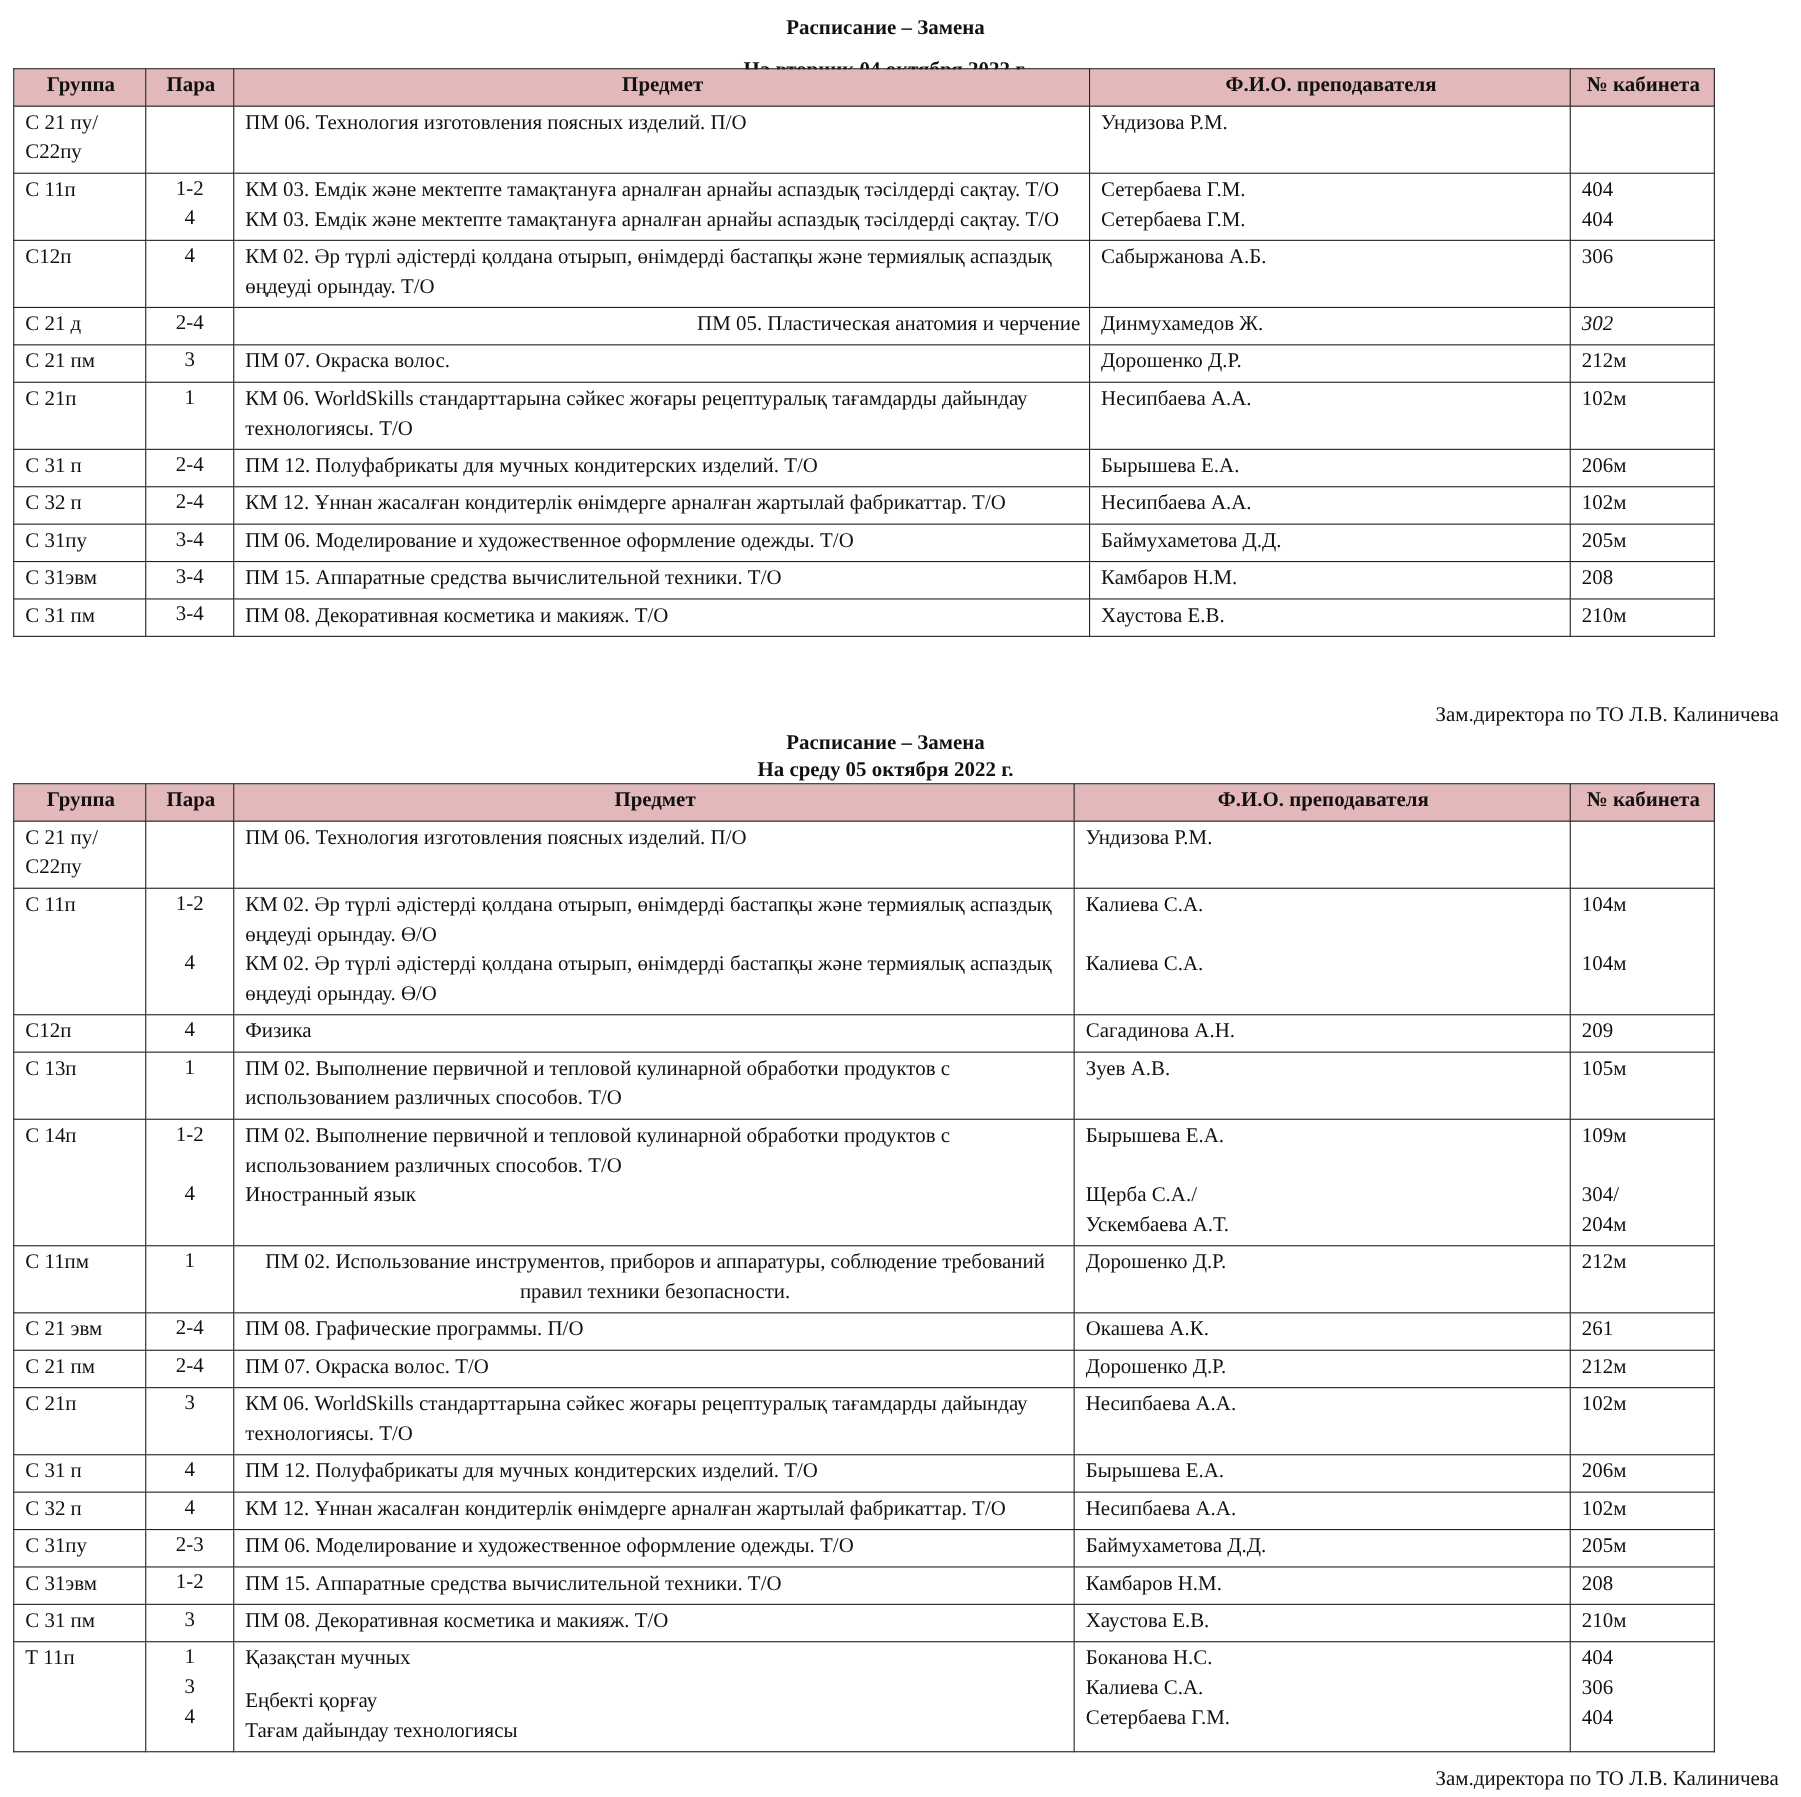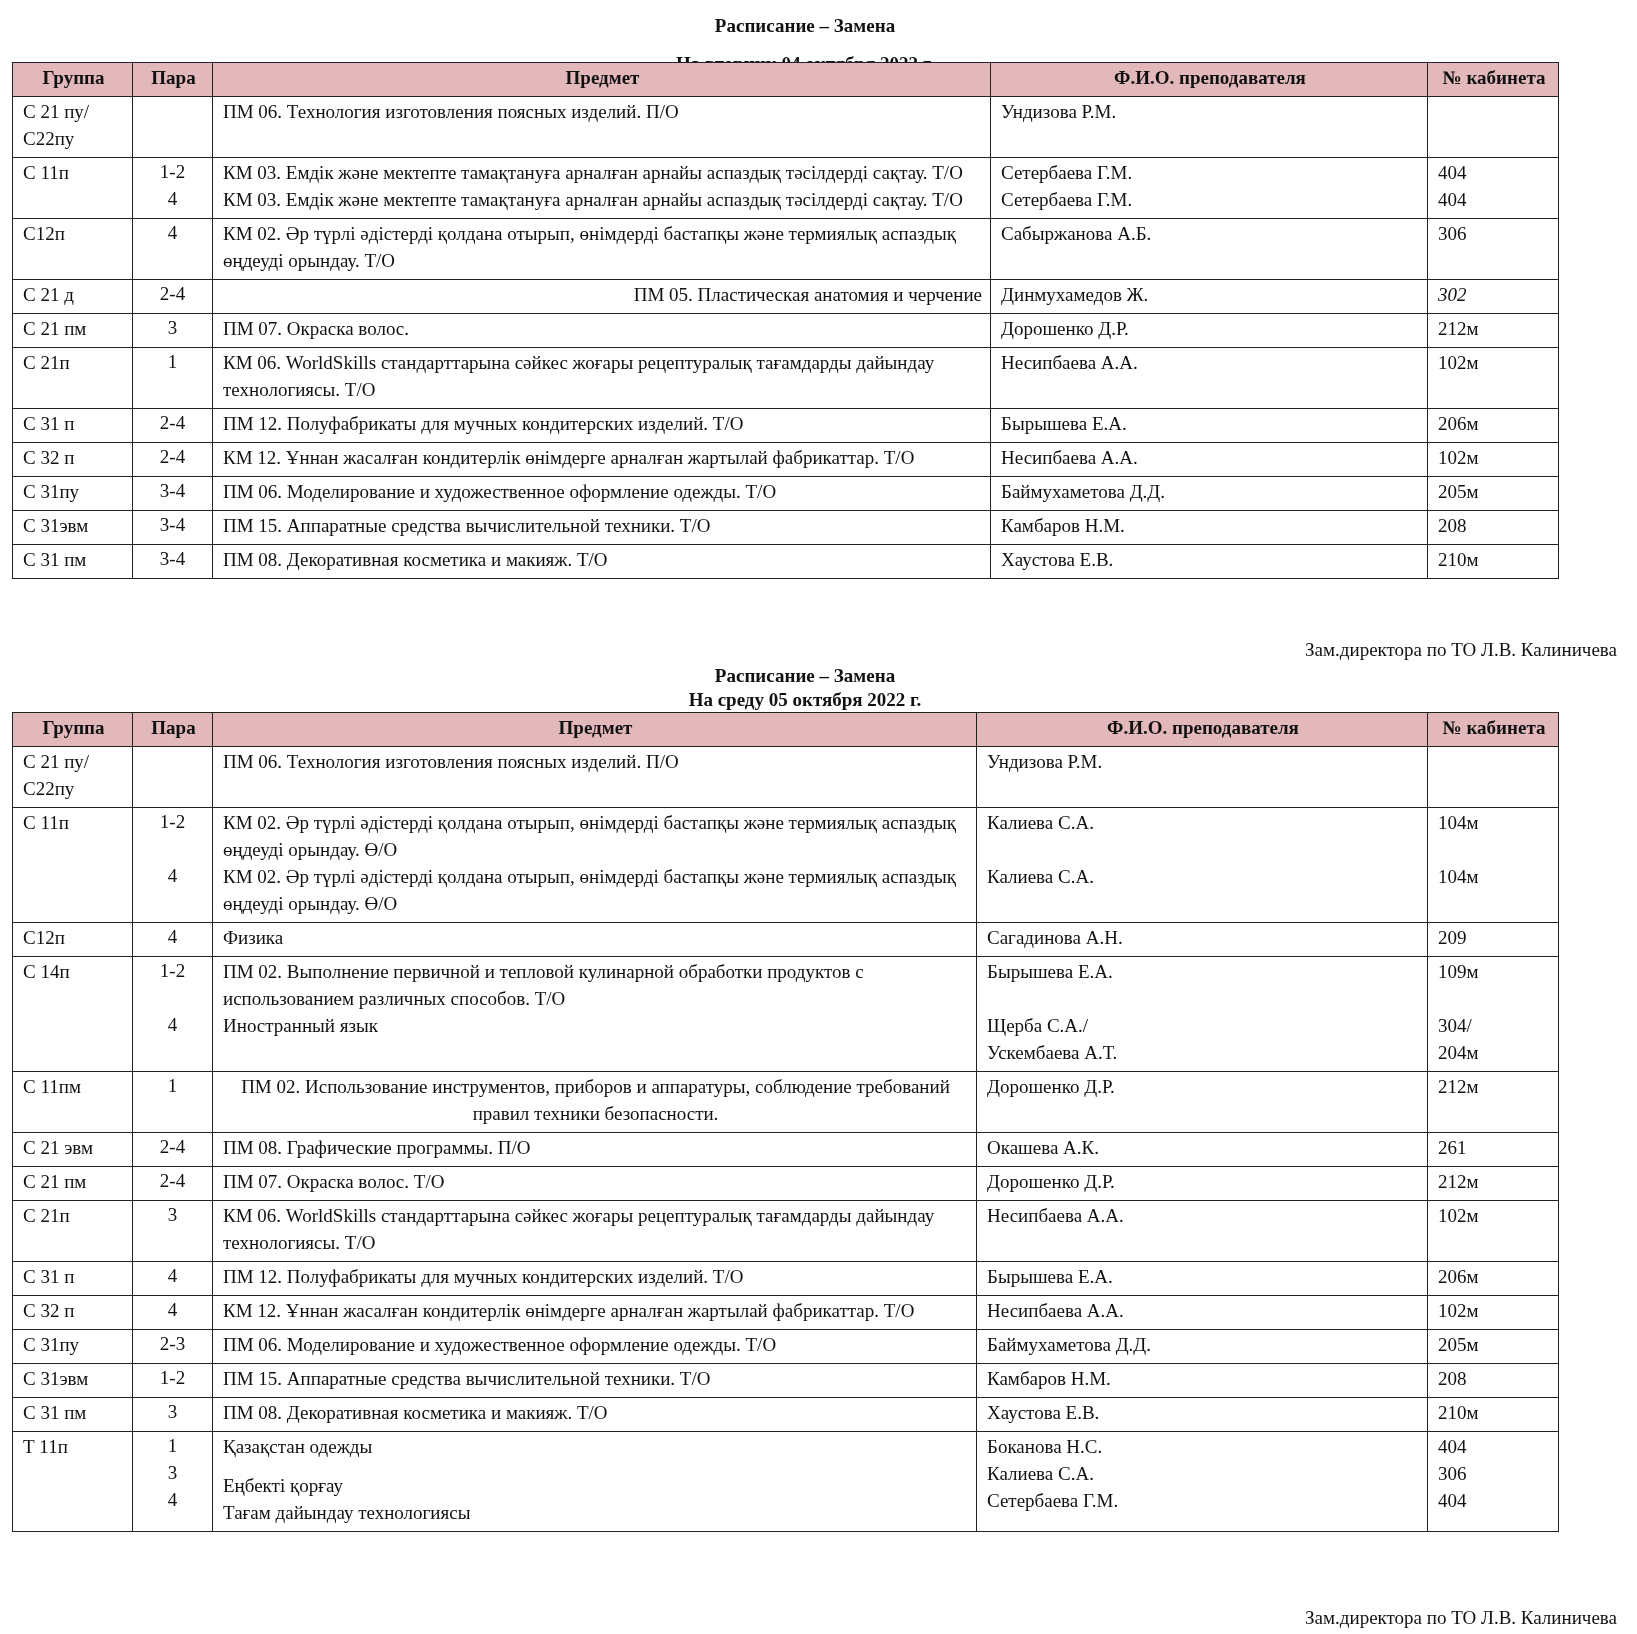--- a/index.html
+++ b/index.html
@@ -278,20 +278,35 @@
           <span class="line wrap" style="white-space: normal; min-height: 27px;">Физика</span>
         </td>
         <td>
           <span class="line" style="white-space: pre-line; min-height: 27px;">Сагадинова А.Н.</span>
         </td>
         <td>
           <span class="line" style="white-space: pre-line; min-height: 27px;">209</span>
         </td>
       </tr>
       <tr>
+        <td style="white-space: pre-line;">С 13п</td>
+        <td class="pair">
+          <span class="line" style="white-space: pre-line; min-height: 54px;">1</span>
+        </td>
+        <td>
+          <span class="line wrap" style="white-space: normal; min-height: 54px;">ПМ 02. Выполнение первичной и тепловой кулинарной обработки продуктов с использованием различных способов. Т/О</span>
+        </td>
+        <td>
+          <span class="line" style="white-space: pre-line; min-height: 54px;">Зуев А.В.</span>
+        </td>
+        <td>
+          <span class="line" style="white-space: pre-line; min-height: 54px;">105м</span>
+        </td>
+      </tr>
+      <tr>
         <td style="white-space: pre-line;">С 14п</td>
         <td class="pair">
           <span class="line" style="white-space: pre-line; min-height: 54px;">1-2</span>
           <span class="line" style="white-space: pre-line; min-height: 54px;">4</span>
         </td>
         <td>
           <span class="line wrap" style="white-space: normal; min-height: 54px;">ПМ 02. Выполнение первичной и тепловой кулинарной обработки продуктов с использованием различных способов. Т/О</span>
           <span class="line wrap" style="white-space: normal; min-height: 54px;">Иностранный язык</span>
         </td>
         <td>
@@ -441,21 +456,21 @@
         </td>
       </tr>
       <tr>
         <td style="white-space: pre-line;">Т 11п</td>
         <td class="pair">
           <span class="line" style="white-space: pre-line; min-height: 27px;">1</span>
           <span class="line" style="white-space: pre-line; min-height: 27px;">3</span>
           <span class="line" style="white-space: pre-line; min-height: 27px;">4</span>
         </td>
         <td>
-          <span class="line wrap" style="white-space: normal; min-height: 27px;">Қазақстан одежды</span>
+          <span class="line wrap" style="white-space: normal; min-height: 27px;">Қазақстан мучных</span>
           <span class="line wrap" style="white-space: normal; min-height: 27px; margin-top: 12px;">Еңбекті қорғау</span>
           <span class="line wrap" style="white-space: normal; min-height: 27px;">Тағам дайындау технологиясы</span>
         </td>
         <td>
           <span class="line" style="white-space: pre-line; min-height: 27px;">Боканова Н.С.</span>
           <span class="line" style="white-space: pre-line; min-height: 27px;">Калиева С.А.</span>
           <span class="line" style="white-space: pre-line; min-height: 27px;">Сетербаева Г.М.</span>
         </td>
         <td>
           <span class="line" style="white-space: pre-line; min-height: 27px;">404</span>

